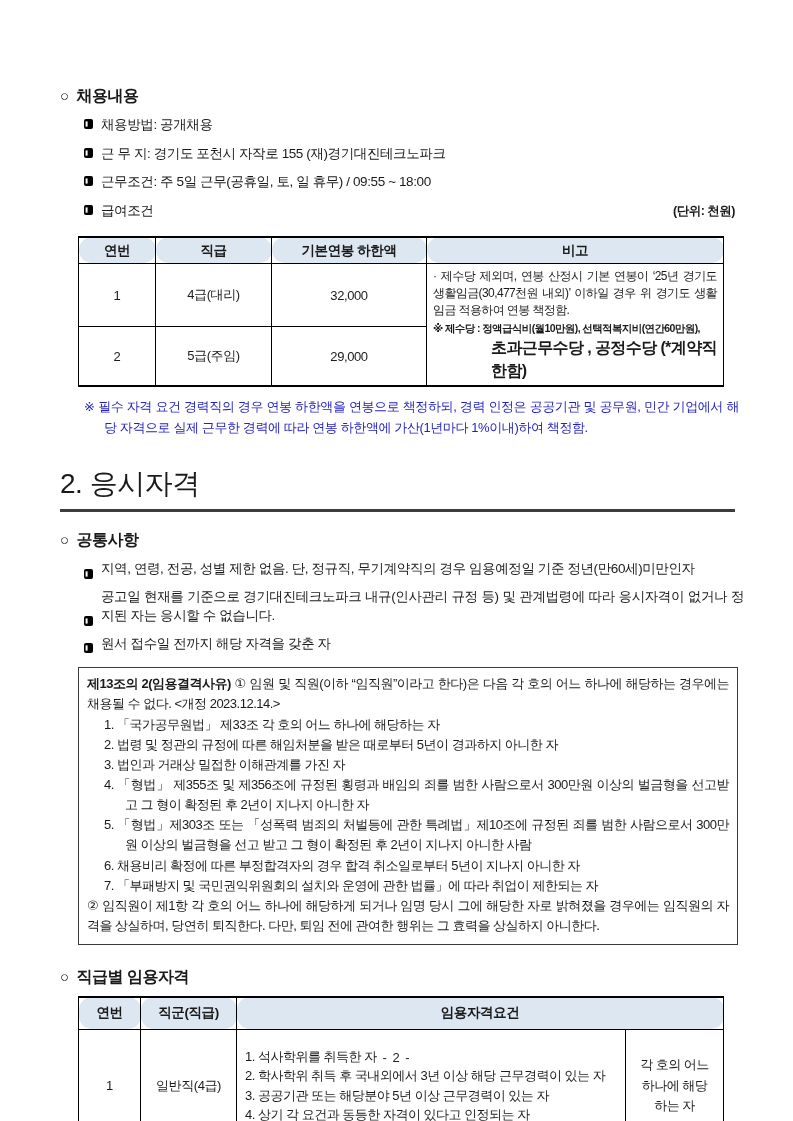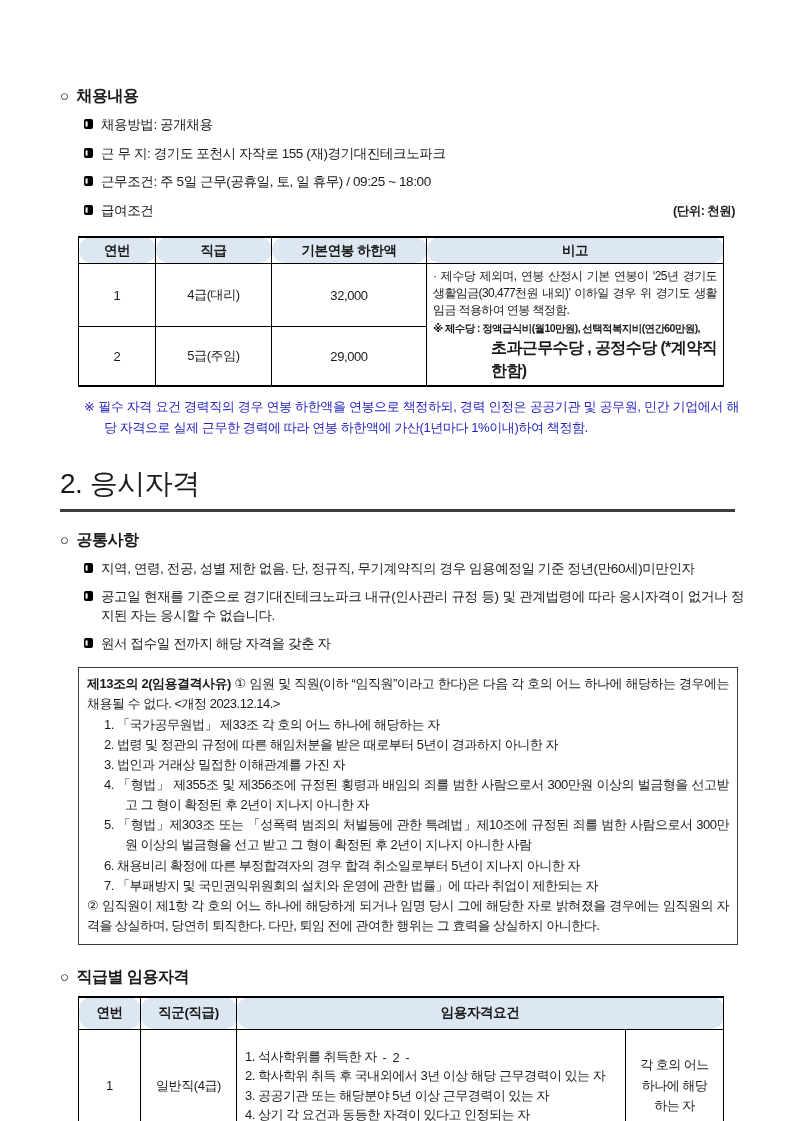--- a/index.html
+++ b/index.html
@@ -49,21 +49,21 @@
     margin: 10px 0 0 24px; padding-left: 20px; text-indent: -20px;
     text-align: justify; width: 655px;
   }
   
   .big-heading {
     font-size: 28px; font-weight: normal; letter-spacing: -0.5px;
     margin-top: 26px; padding-bottom: 6px;
     border-bottom: 3px solid #3d3d3d;
     margin-bottom: 18px;
   }
-  .common-bullets .bullet-row { margin-bottom: 8px; text-align: justify; width: 660px; }
+  .common-bullets .bullet-row { margin-bottom: 8px; text-align: justify; width: 660px; align-items: flex-end; }
   
   .article-box {
     margin: 14px 0 0 18px; width: 660px;
     border: 1.5px solid #3a3a3a;
     padding: 6px 8px 8px 8px;
     font-size: 13px; letter-spacing: -0.5px; line-height: 1.55;
     text-align: justify;
   }
   .article-box .intro b { letter-spacing: -0.5px; }
   .article-item { padding-left: 38px; text-indent: -21px; }
@@ -102,21 +102,21 @@
         <rect x="0" y="0" width="9" height="10" rx="2" fill="#000"></rect>
         <rect x="1.6" y="2.4" width="2" height="5.2" fill="#fff"></rect>
       </svg>
     <span>근 무 지: 경기도 포천시 자작로 155 (재)경기대진테크노파크</span>
   </div>
   <div class="bullet-row">
     <svg class="b-icon" width="9" height="10" viewBox="0 0 9 10">
         <rect x="0" y="0" width="9" height="10" rx="2" fill="#000"></rect>
         <rect x="1.6" y="2.4" width="2" height="5.2" fill="#fff"></rect>
       </svg>
-    <span>근무조건: 주 5일 근무(공휴일, 토, 일 휴무) / 09:25 ~ 18:00</span>
+    <span>근무조건: 주 5일 근무(공휴일, 토, 일 휴무) / 09:55 ~ 18:00</span>
   </div>
   <div class="salary-bullet-line">
     <div class="bullet-row" style="margin-bottom:0;">
       <svg class="b-icon" width="9" height="10" viewBox="0 0 9 10">
           <rect x="0" y="0" width="9" height="10" rx="2" fill="#000"></rect>
           <rect x="1.6" y="2.4" width="2" height="5.2" fill="#fff"></rect>
         </svg>
       <span>급여조건</span>
     </div>
     <span class="unit-note">(단위: 천원)</span>

